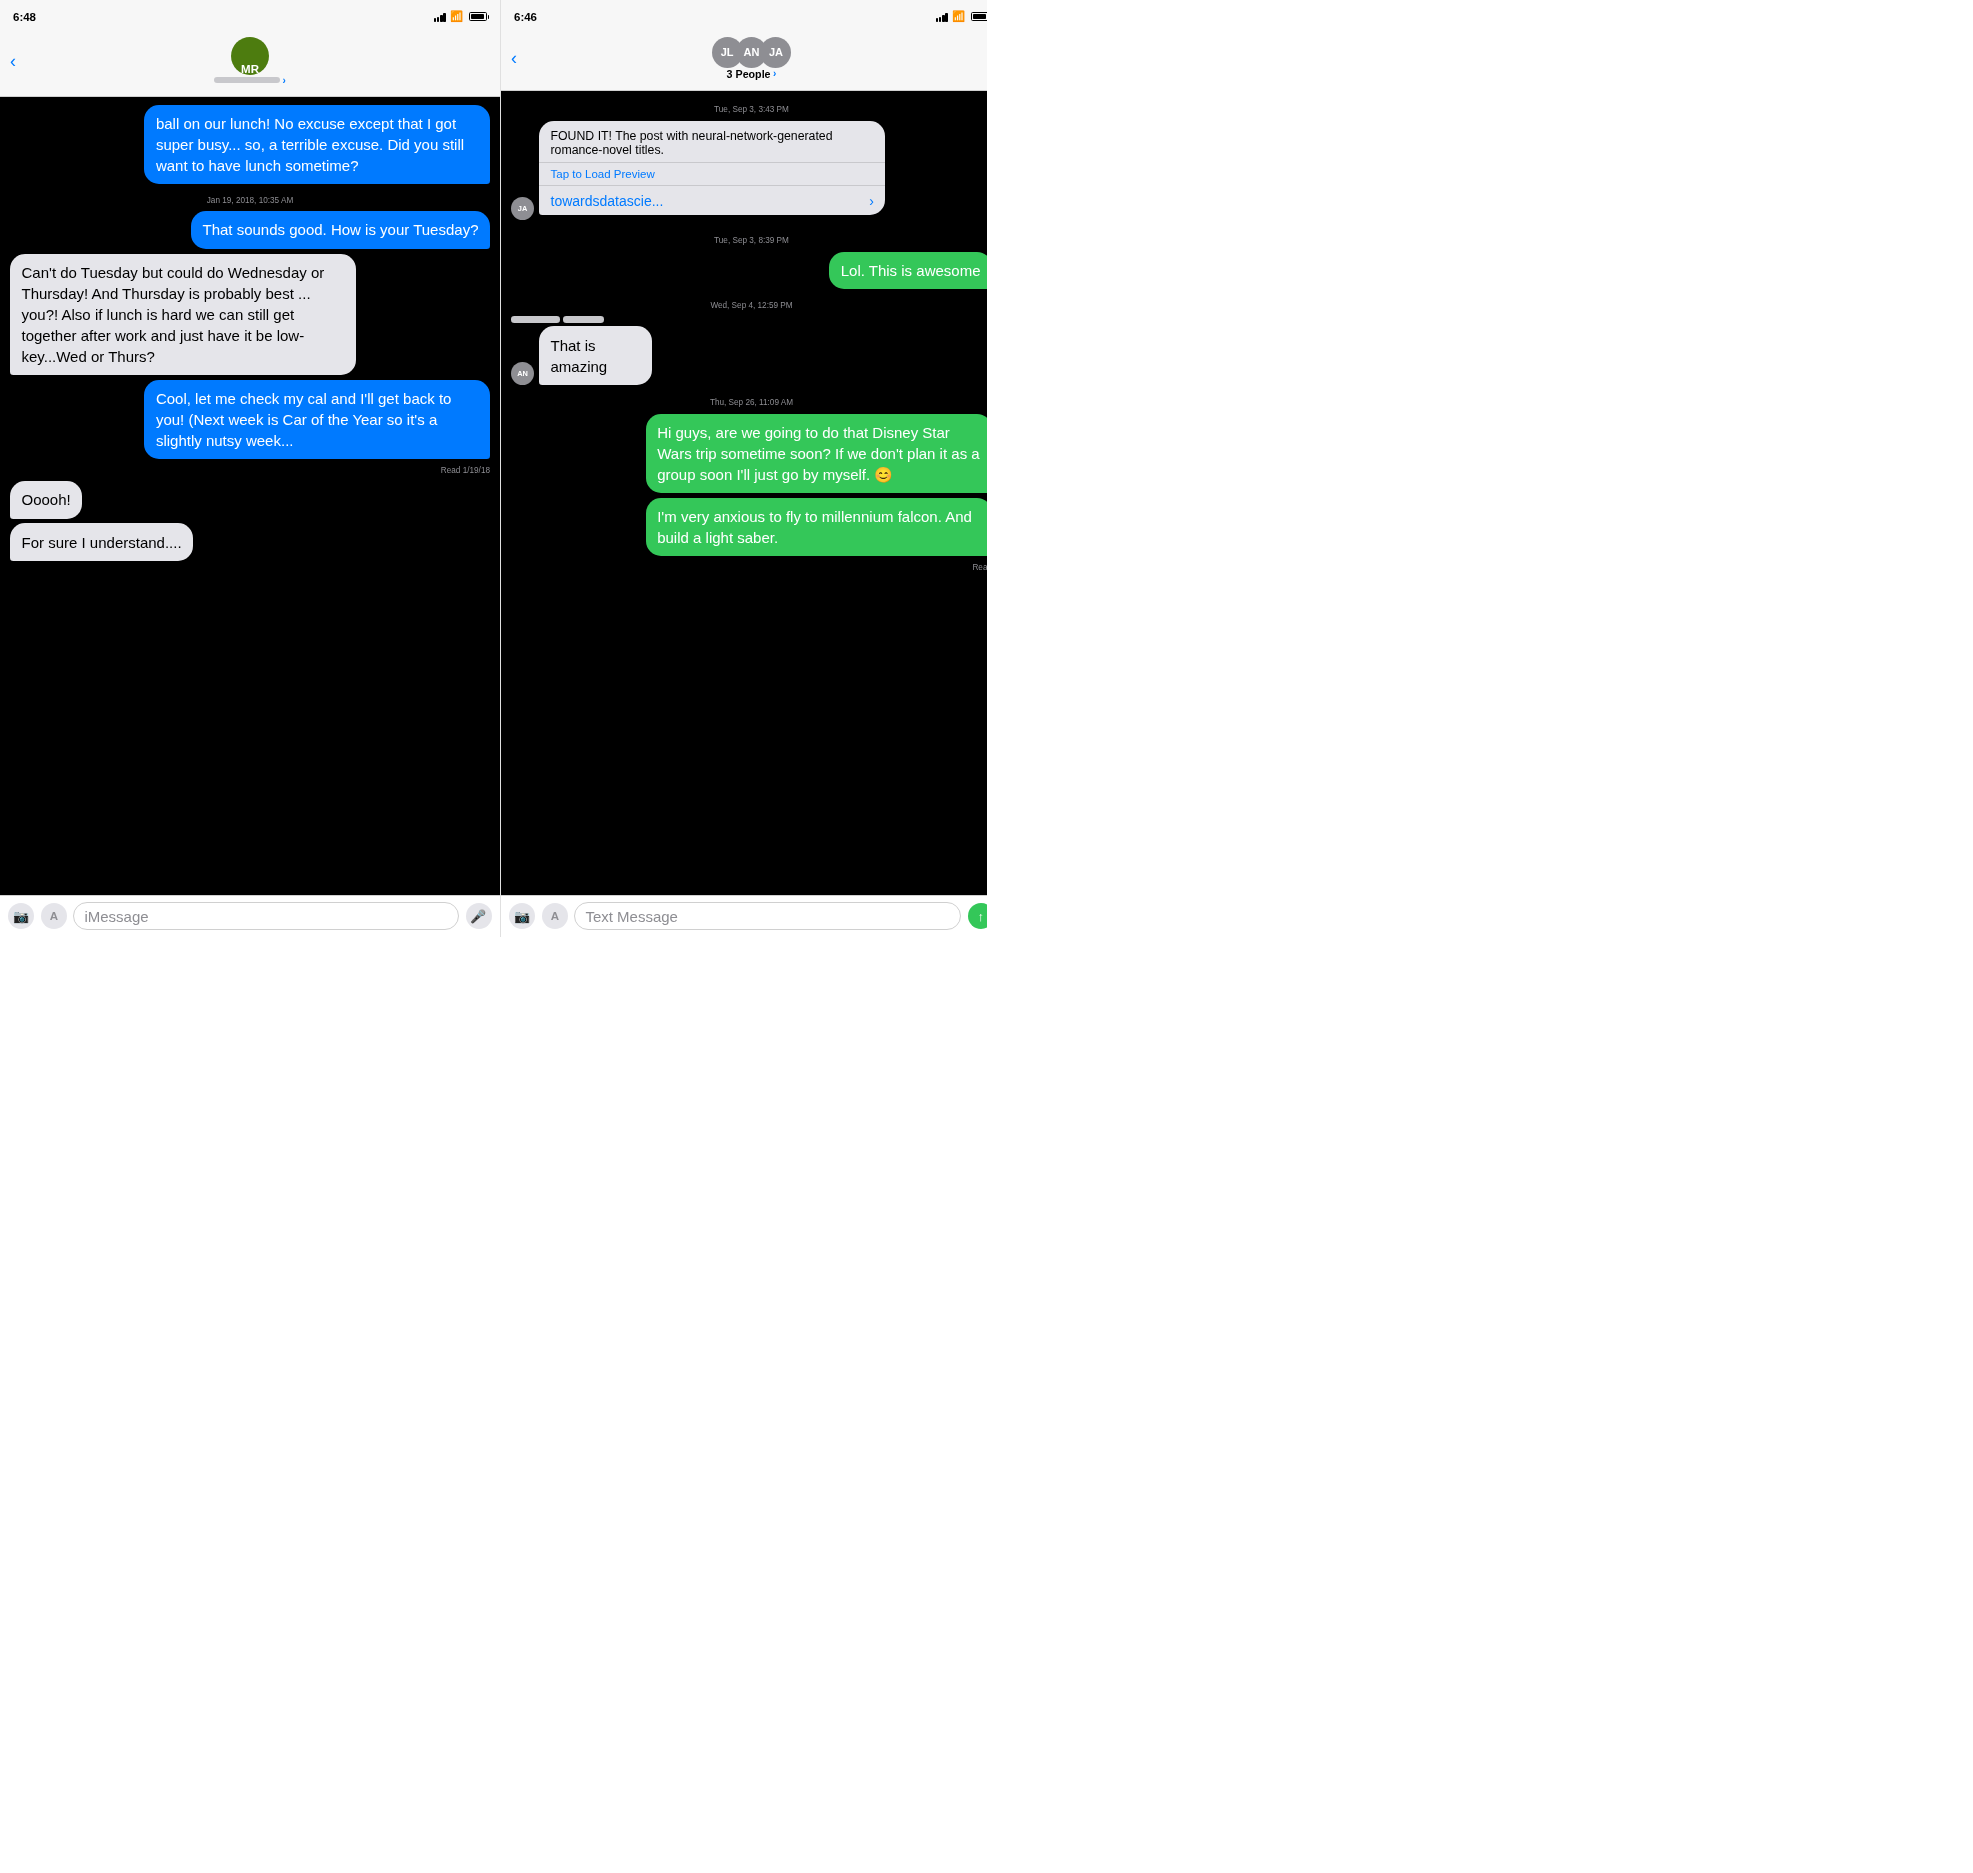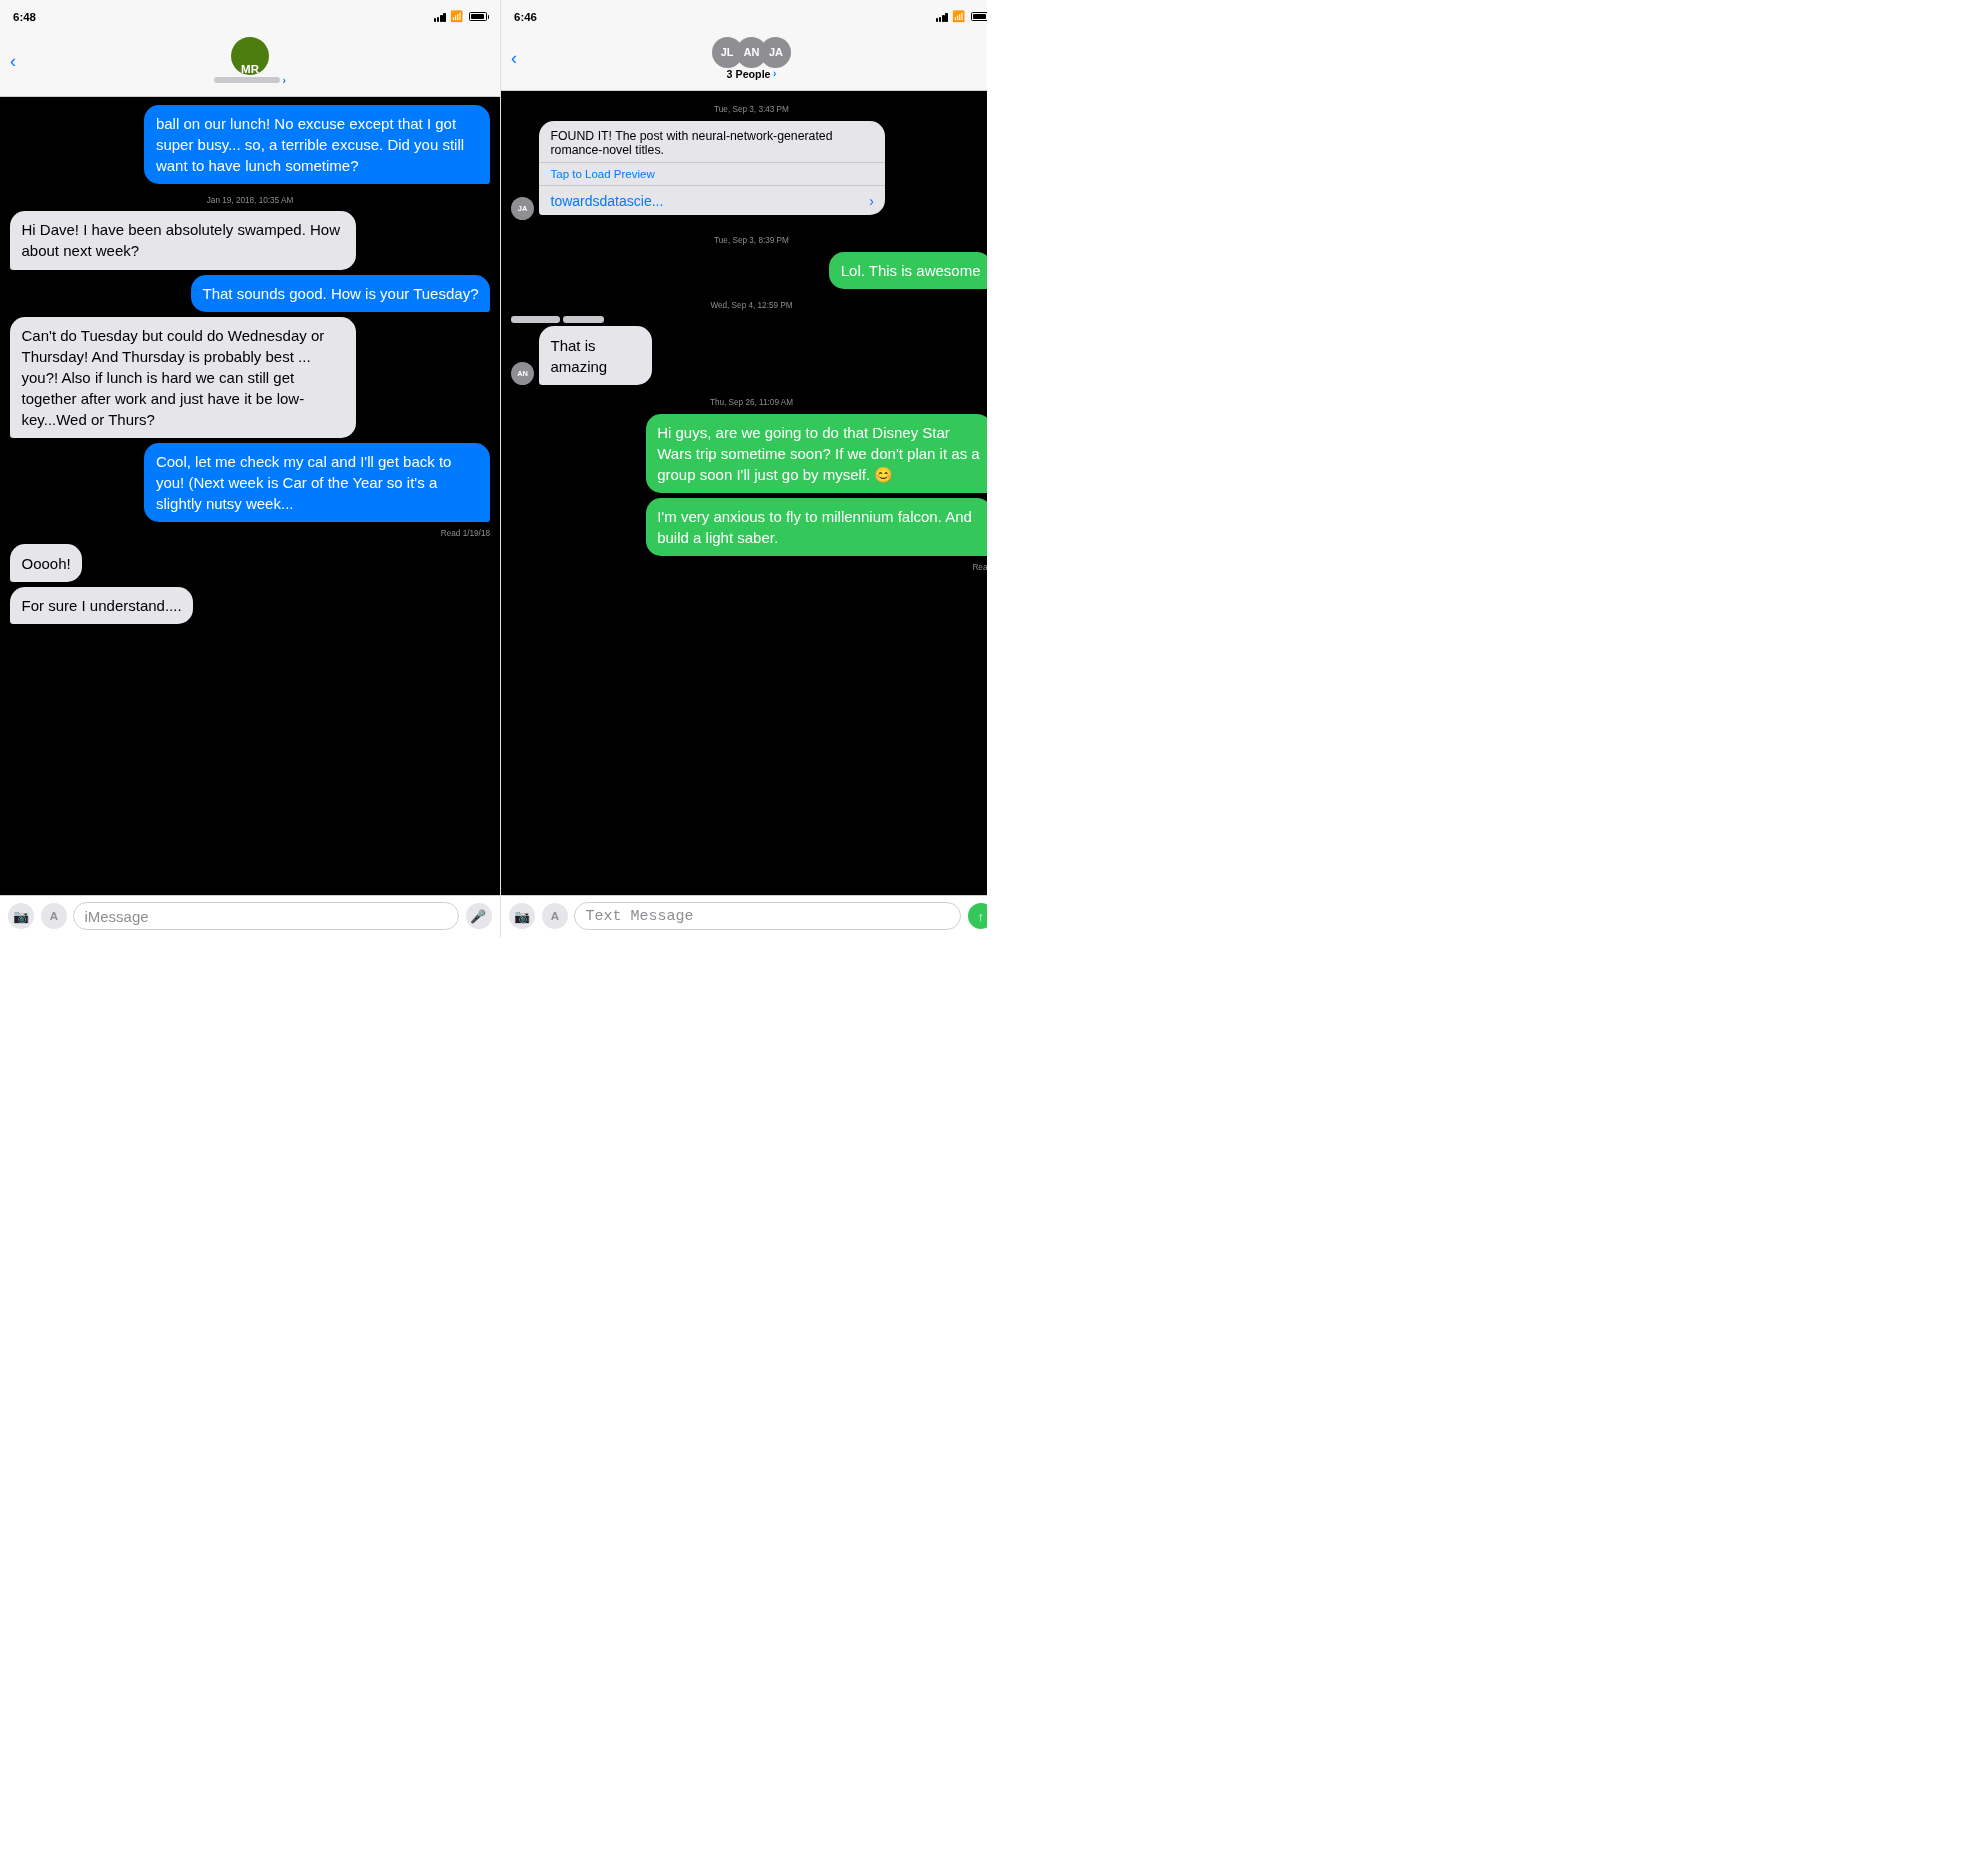--- a/index.html
+++ b/index.html
@@ -338,23 +338,20 @@
   </div>
 
   <div class="messages-area">
 
     <div class="message-row sent">
       <div class="bubble sent">ball on our lunch! No excuse except that I got super busy... so, a terrible excuse. Did you still want to have lunch sometime?</div>
     </div>
 
     <div class="timestamp-label">Jan 19, 2018, 10:35 AM</div>
 
-    <div class="message-row received">
-      <div class="bubble received">Hi Dave! I have been absolutely swamped. How about next week?</div>
-    </div>
 
     <div class="message-row sent">
       <div class="bubble sent">That sounds good. How is your Tuesday?</div>
     </div>
 
     <div class="message-row received">
       <div class="bubble received">Can't do Tuesday but could do Wednesday or Thursday! And Thursday is probably best ... you?! Also if lunch is hard we can still get together after work and just have it be low-key...Wed or Thurs?</div>
     </div>
 
     <div class="message-row sent">
@@ -482,20 +479,20 @@
   </div>
 
   <div class="input-bar">
     <div class="input-icon-btn">
       <span>📷</span>
     </div>
     <div class="input-icon-btn">
       <span style="font-size:11.5px;font-weight:700;color:#8e8e93;">A</span>
     </div>
     <div class="input-field">
-      <span style="color:#8e8e93;font-family:Liberation Mono, monospace;">Text Message</span>
+      <span style="color:#8e8e93;">Text Message</span>
     </div>
     <div class="send-btn green">
       <span>↑</span>
     </div>
   </div>
 </div>
 
 
 </body></html>

